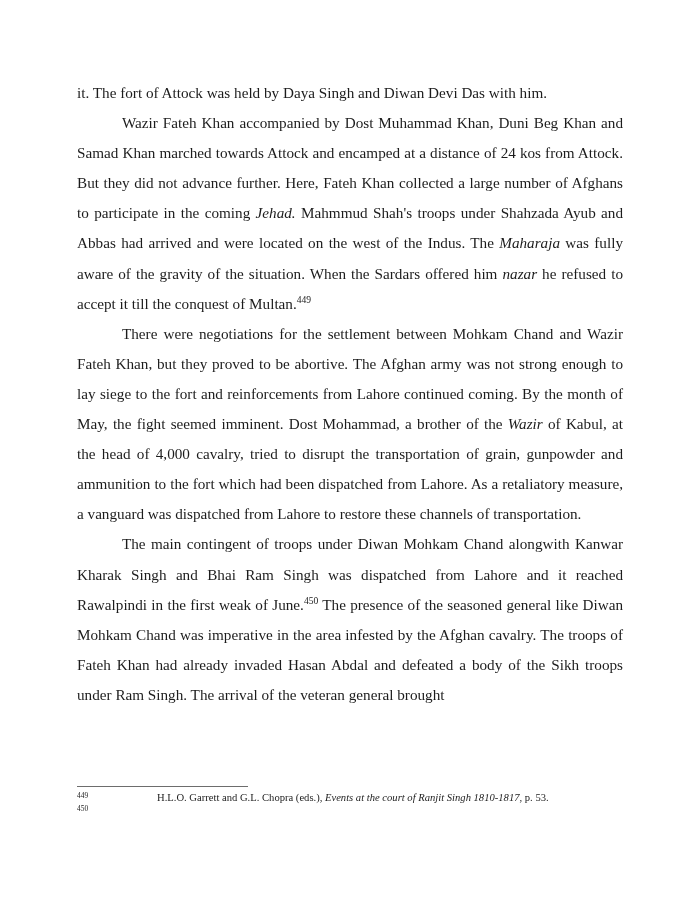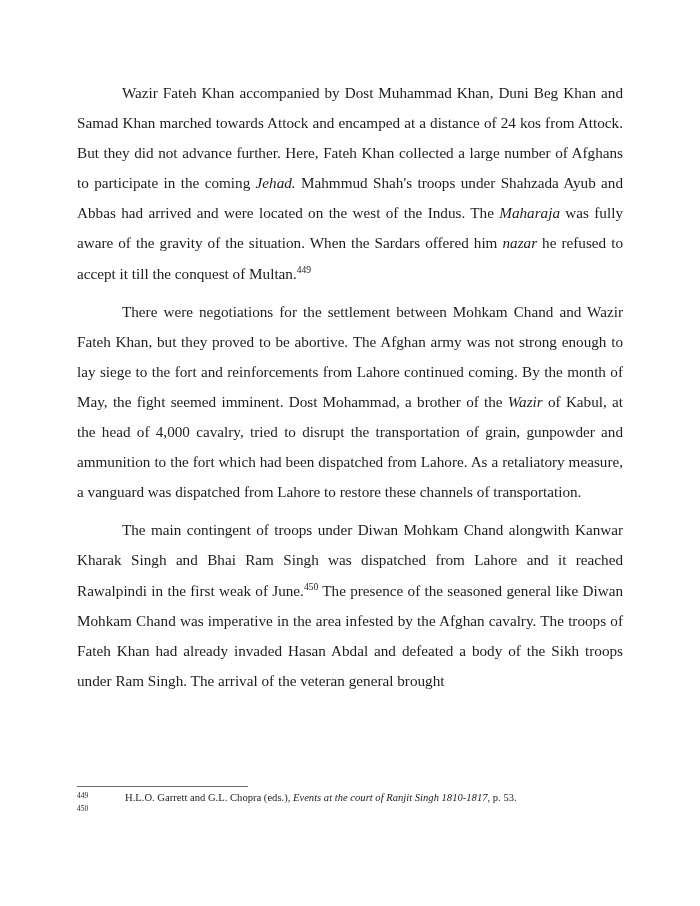--- a/index.html
+++ b/index.html
@@ -28,21 +28,21 @@
     text-justify: inter-word;
     font-size: 15.2px;
     line-height: 30.1px;
     color: #1c1c1c;
     -webkit-font-smoothing: antialiased;
   }
   p.para.indent {
     text-indent: 45px;
   }
   p.para + p.para {
-    margin-top: 8px;
+    margin-top: 0;
   }
   .it {
     font-style: italic;
   }
   sup.fn-ref {
     font-size: 0.63em;
     vertical-align: super;
     line-height: 0;
   }
   .footnote-zone {
@@ -70,28 +70,30 @@
     left: 0;
     top: -2px;
     width: 40px;
     text-align: left;
     font-size: 7.4px;
     line-height: 13.2px;
     vertical-align: super;
   }
   .fn-text {
     display: inline;
+    margin-left: 32px;
   }
 </style>
 </head>
 <body>
 
 <div class="page">
 
   <div class="body-area">
+    <p class="para">it. The fort of Attock was held by Daya Singh and Diwan Devi Das with him.</p>
     <p class="para indent">Wazir Fateh Khan accompanied by Dost Muhammad Khan, Duni Beg Khan and Samad Khan marched towards Attock and encamped at a distance of 24 kos from Attock. But they did not advance further. Here, Fateh Khan collected a large number of Afghans to participate in the coming <span class="it">Jehad.</span> Mahmmud Shah's troops under Shahzada Ayub and Abbas had arrived and were located on the west of the Indus. The <span class="it">Maharaja</span> was fully aware of the gravity of the situation. When the Sardars offered him <span class="it">nazar</span> he refused to accept it till the conquest of Multan.<sup class="fn-ref">449</sup></p>
     <p class="para indent">There were negotiations for the settlement between Mohkam Chand and Wazir Fateh Khan, but they proved to be abortive. The Afghan army was not strong enough to lay siege to the fort and reinforcements from Lahore continued coming. By the month of May, the fight seemed imminent. Dost Mohammad, a brother of the <span class="it">Wazir</span> of Kabul, at the head of 4,000 cavalry, tried to disrupt the transportation of grain, gunpowder and ammunition to the fort which had been dispatched from Lahore. As a retaliatory measure, a vanguard was dispatched from Lahore to restore these channels of transportation.</p>
     <p class="para indent">The main contingent of troops under Diwan Mohkam Chand alongwith Kanwar Kharak Singh and Bhai Ram Singh was dispatched from Lahore and it reached Rawalpindi in the first weak of June.<sup class="fn-ref">450</sup> The presence of the seasoned general like Diwan Mohkam Chand was imperative in the area infested by the Afghan cavalry. The troops of Fateh Khan had already invaded Hasan Abdal and defeated a body of the Sikh troops under Ram Singh. The arrival of the veteran general brought</p>
   </div>
 
   <div class="footnote-zone">
     <div class="fn-rule"></div>
 
     <div class="fn-line">
       <span class="fn-num">449</span>

